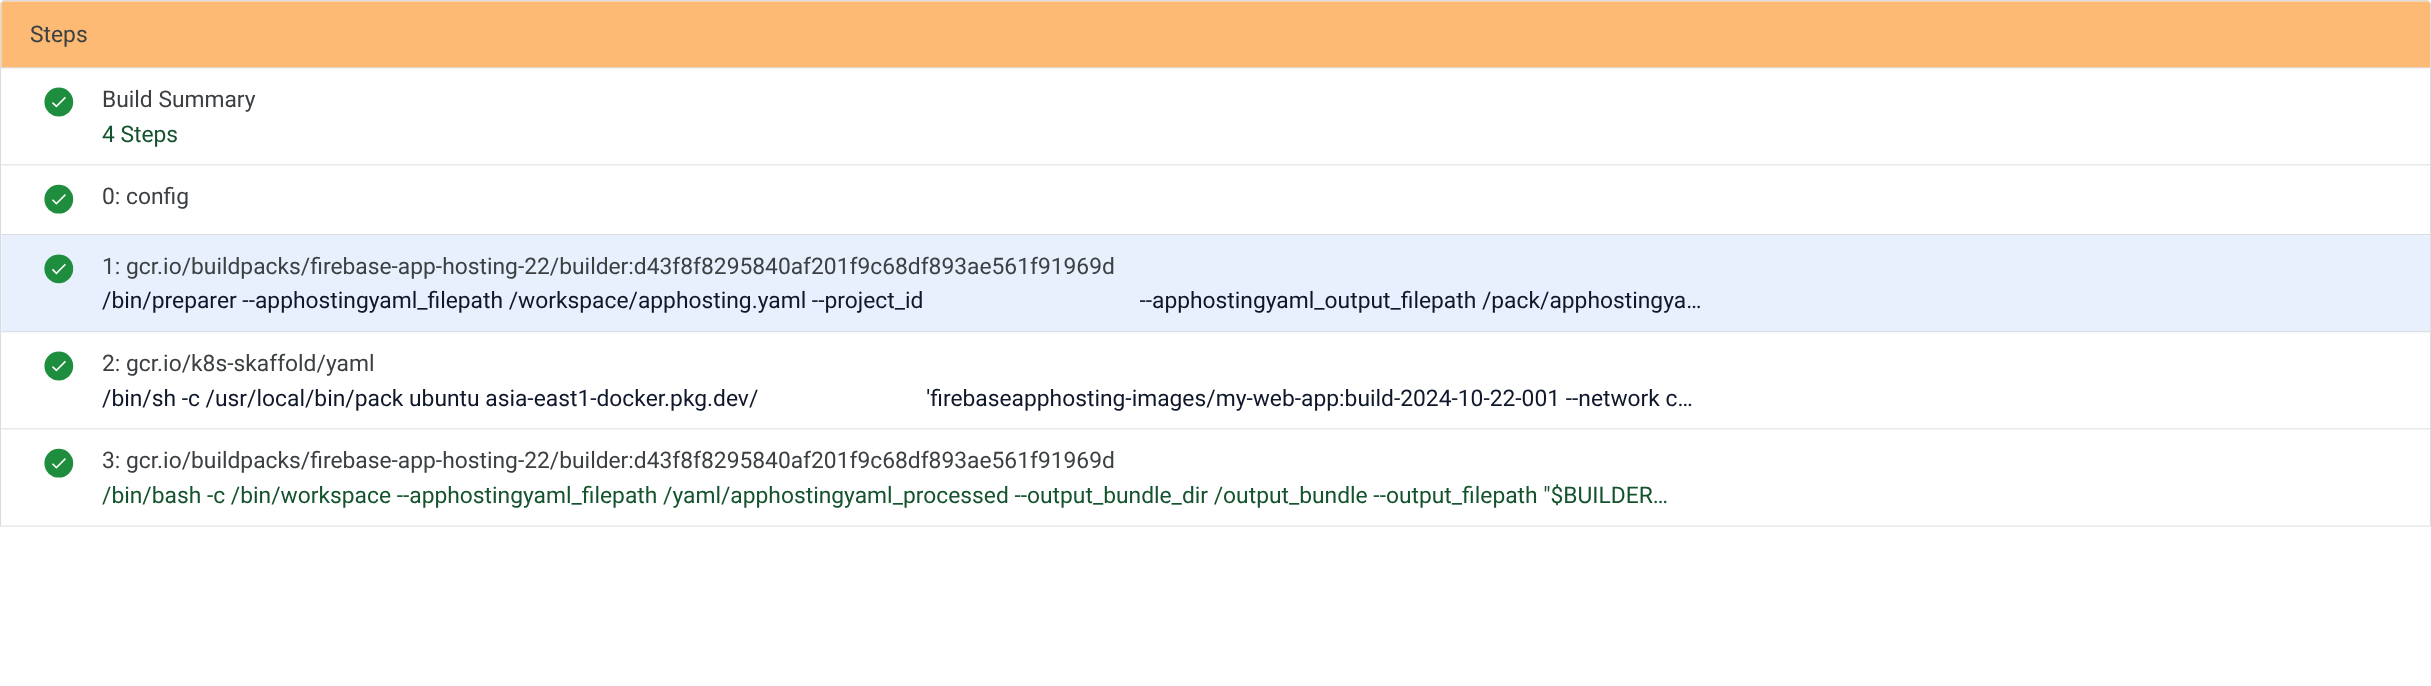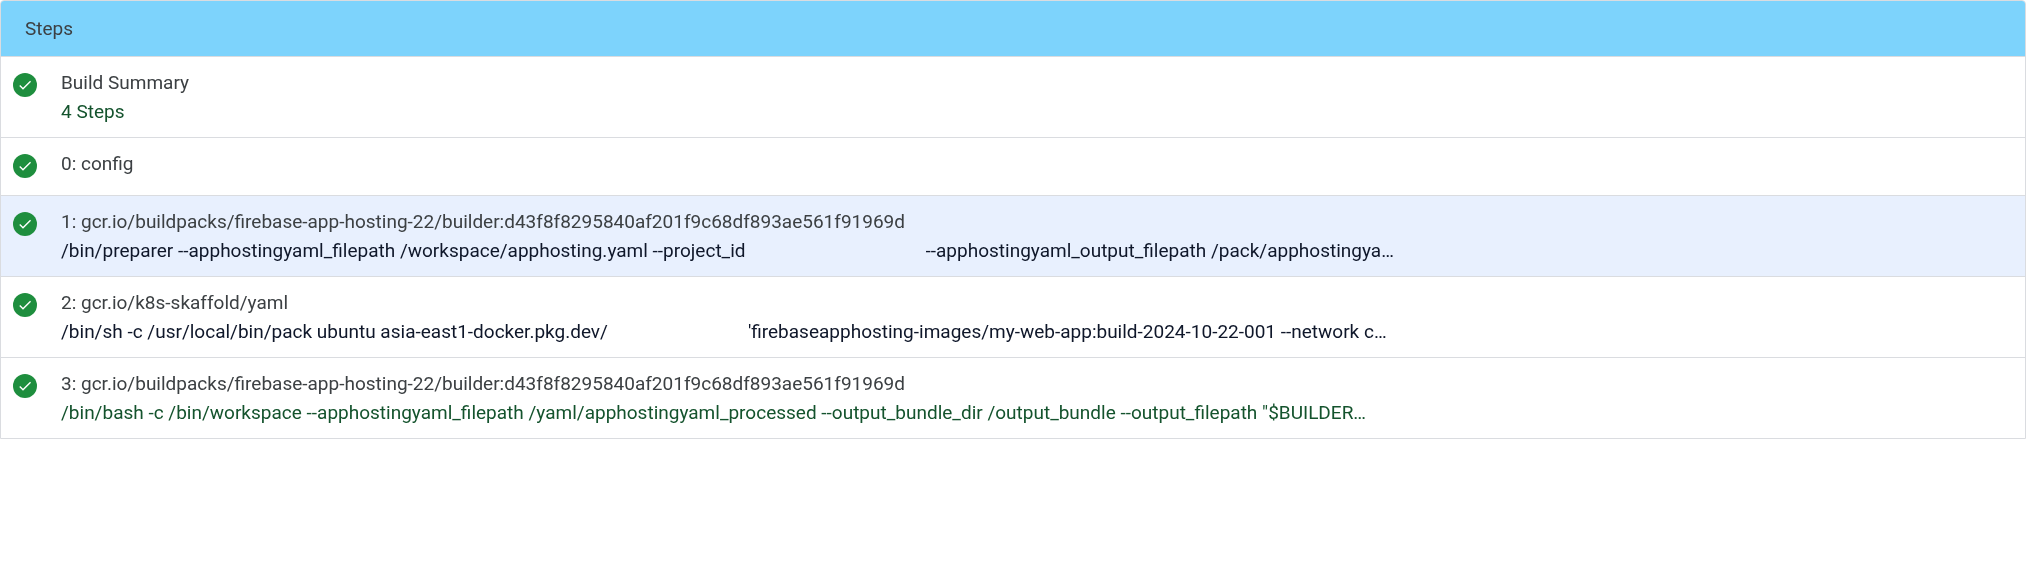--- a/index.html
+++ b/index.html
@@ -14,29 +14,29 @@
       background: #fff;
     }
     .container {
       width: 100%;
       border: 1px solid #dadce0;
       border-radius: 4px 4px 0 0;
       overflow: hidden;
     }
     .header {
       padding: 16px 24px;
-      background: #7dd3fc;
+      background: #fdba74;
       border-bottom: 1px solid #dadce0;
       font-size: 19px;
       color: #3c4043;
     }
     .step-row {
       display: flex;
       align-items: flex-start;
-      padding: 14px 12px;
+      padding: 14px 36px;
       border-bottom: 1px solid #dadce0;
       background: #fff;
     }
     .step-row.highlighted {
       background: #e8f0fe;
     }
     .step-row:last-child {
       border-bottom: none;
     }
     .status-icon {

